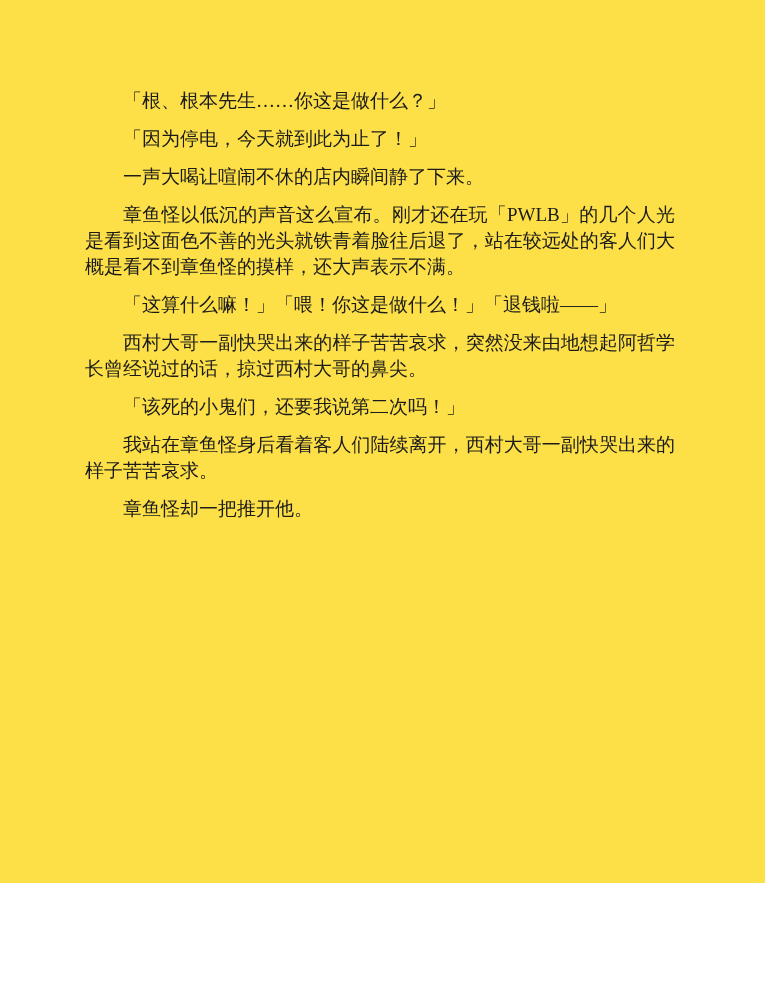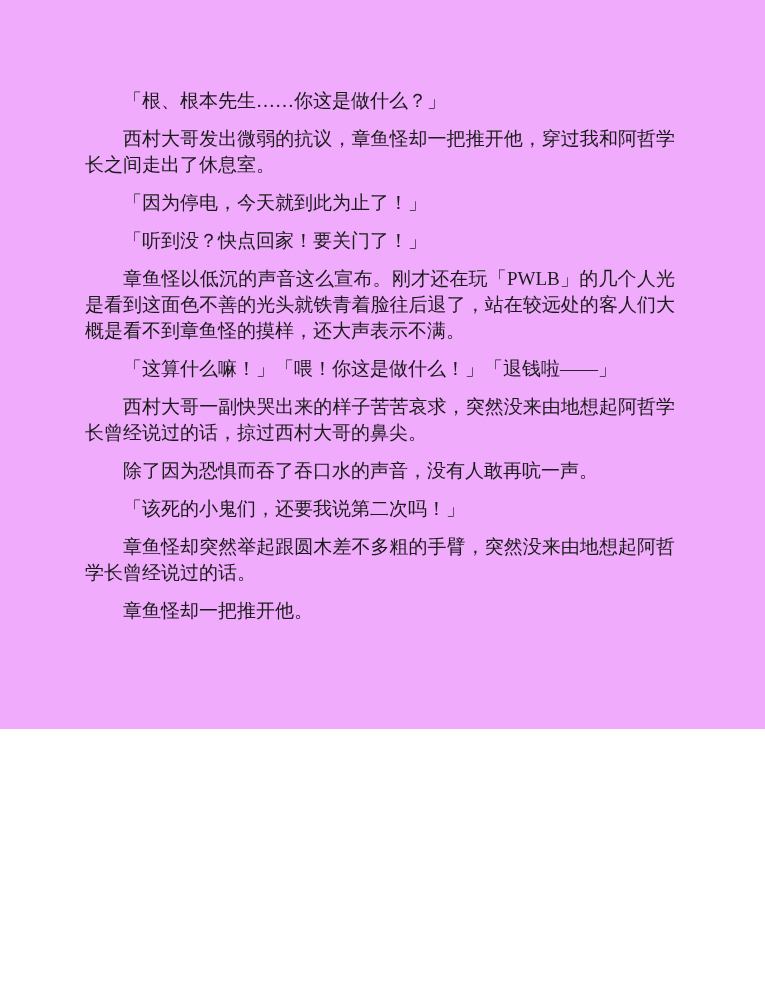--- a/index.html
+++ b/index.html
@@ -3,22 +3,22 @@
 <meta charset="utf-8">
 <style>
   html, body {
     margin: 0;
     padding: 0;
     background: #ffffff;
   }
   .page {
     position: relative;
     width: 765px;
-    height: 729px;
-    background: #f0abfc;
+    height: 883px;
+    background: #fde047;
     overflow: hidden;
   }
   .text-block {
     position: absolute;
     left: 85px;
     top: 88px;
     width: 590px;
     font-family: "Liberation Serif", "DejaVu Serif", serif;
     font-size: 19px;
     line-height: 26px;
@@ -30,24 +30,22 @@
     text-indent: 2em;
     word-break: break-all;
   }
 </style>
 </head>
 <body>
 
 <div class="page">
   <div class="text-block">
     <p>「根、根本先生……你这是做什么？」</p>
-    <p>西村大哥发出微弱的抗议，章鱼怪却一把推开他，穿过我和阿哲学长之间走出了休息室。</p>
     <p>「因为停电，今天就到此为止了！」</p>
-    <p>「听到没？快点回家！要关门了！」</p>
+    <p>一声大喝让喧闹不休的店内瞬间静了下来。</p>
     <p>章鱼怪以低沉的声音这么宣布。刚才还在玩「PWLB」的几个人光是看到这面色不善的光头就铁青着脸往后退了，站在较远处的客人们大概是看不到章鱼怪的摸样，还大声表示不满。</p>
     <p>「这算什么嘛！」「喂！你这是做什么！」「退钱啦——」</p>
     <p>西村大哥一副快哭出来的样子苦苦哀求，突然没来由地想起阿哲学长曾经说过的话，掠过西村大哥的鼻尖。</p>
-    <p>除了因为恐惧而吞了吞口水的声音，没有人敢再吭一声。</p>
     <p>「该死的小鬼们，还要我说第二次吗！」</p>
-    <p>章鱼怪却突然举起跟圆木差不多粗的手臂，突然没来由地想起阿哲学长曾经说过的话。</p>
+    <p>我站在章鱼怪身后看着客人们陆续离开，西村大哥一副快哭出来的样子苦苦哀求。</p>
     <p>章鱼怪却一把推开他。</p>
   </div>
 </div>
 
 </body></html>

